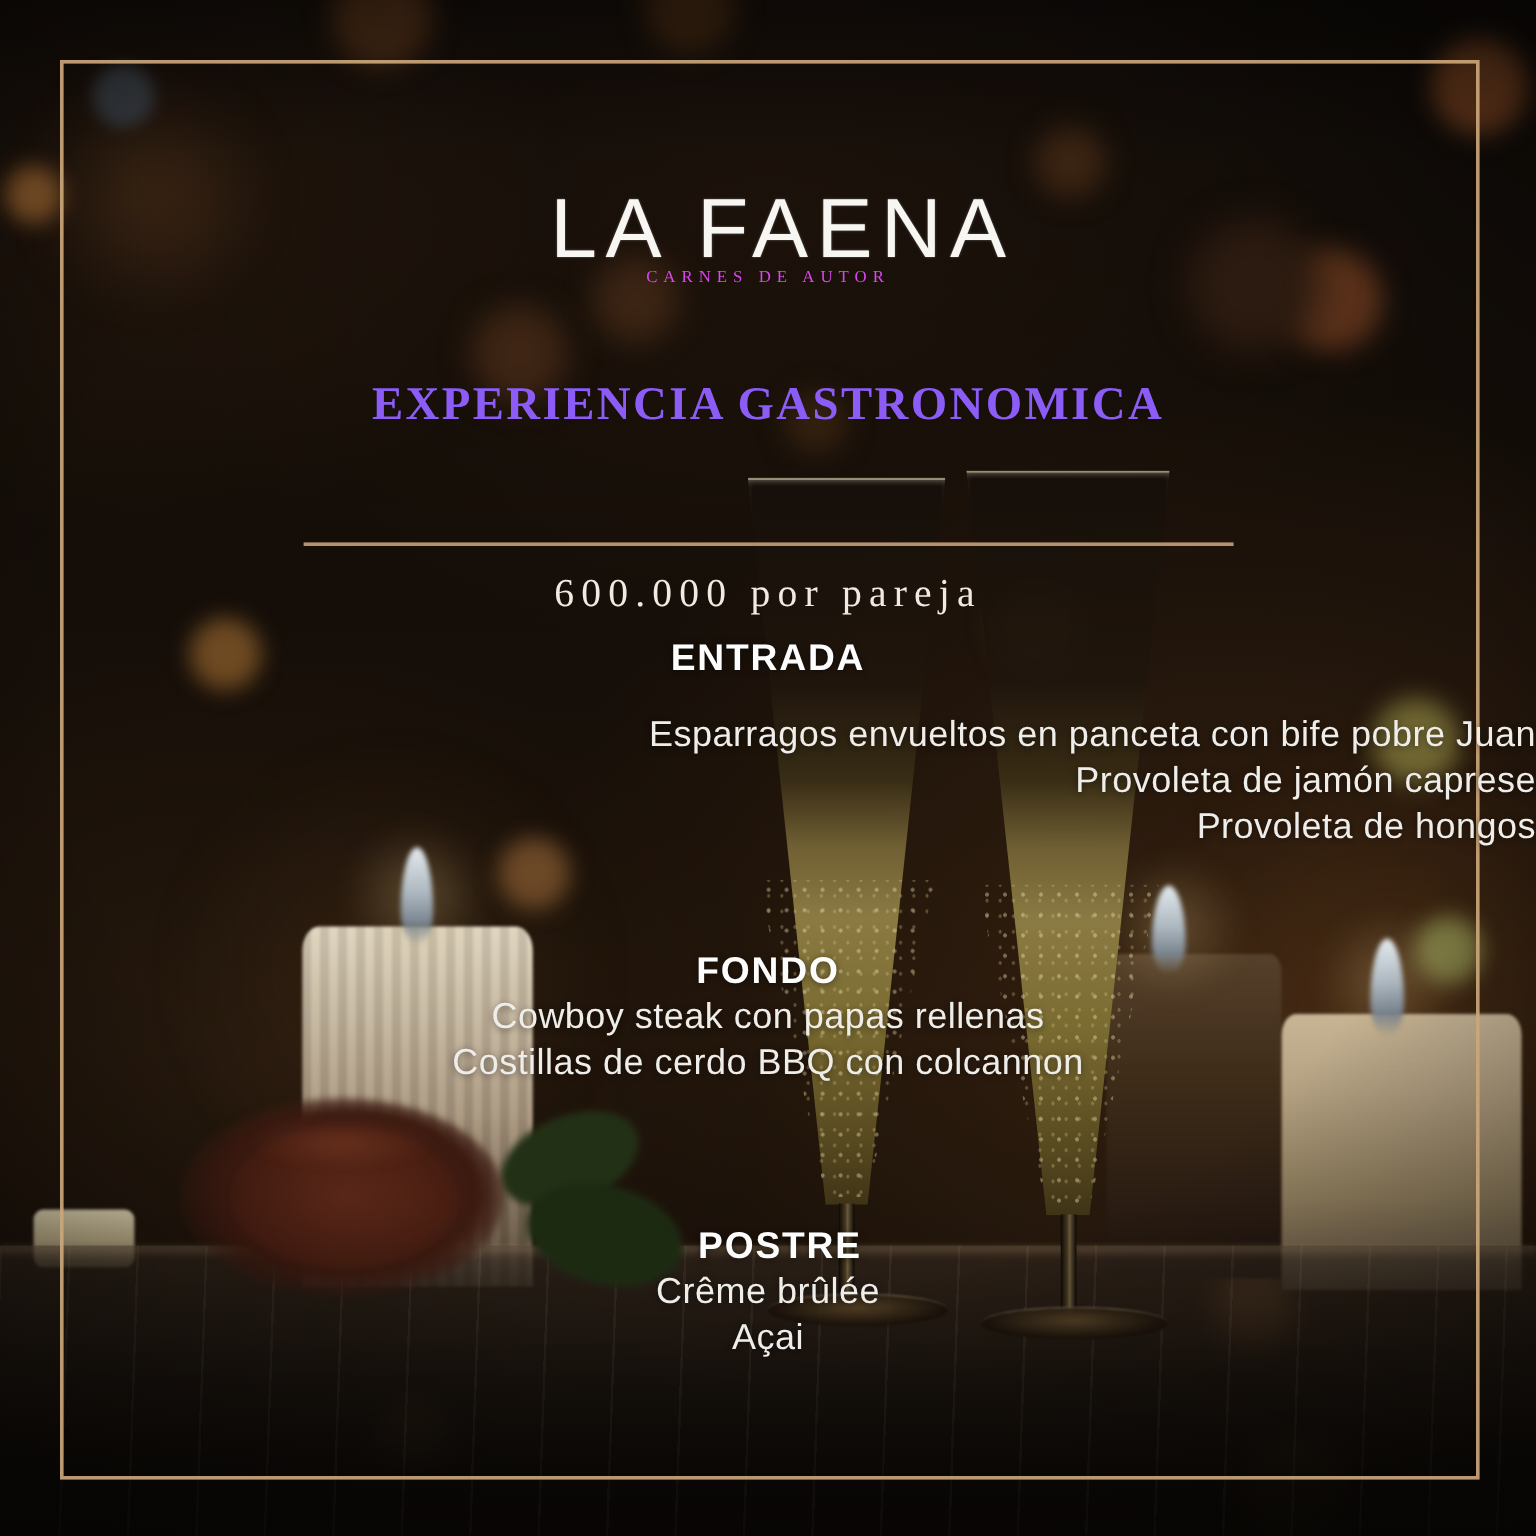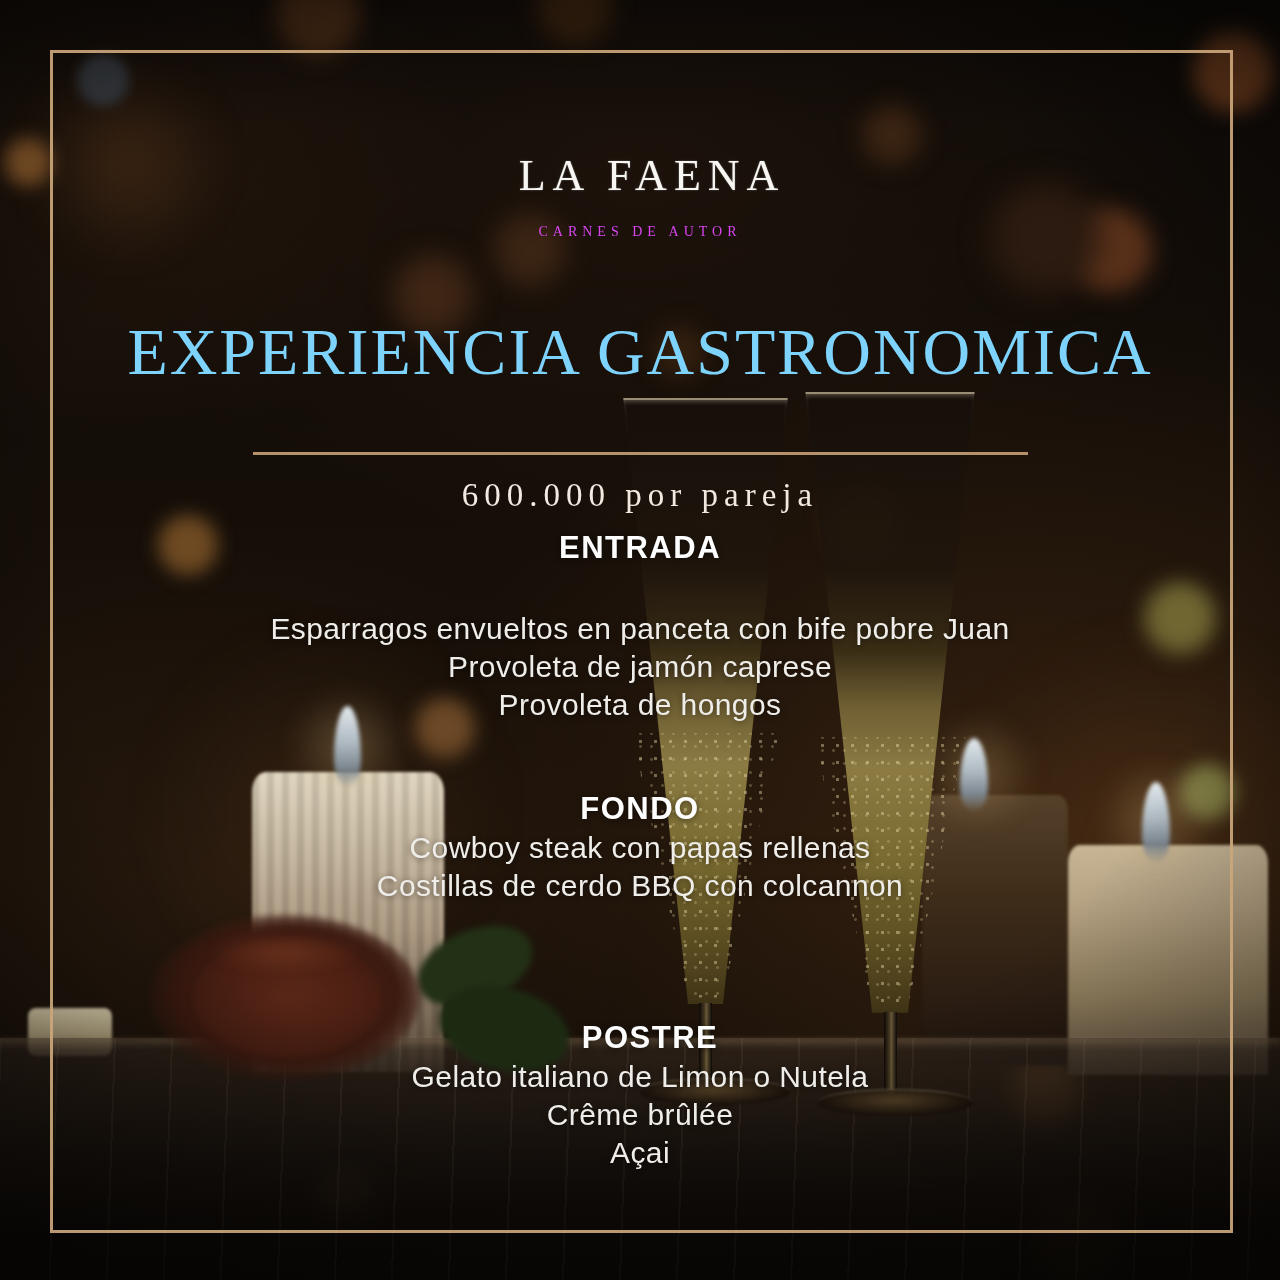--- a/index.html
+++ b/index.html
@@ -73,38 +73,38 @@
   
   .vignette { position:absolute; inset:0; z-index:6; pointer-events:none;
     background:
       radial-gradient(ellipse 1020px 920px at 50% 42%, transparent 58%, rgba(4,3,2,0.52) 96%),
       linear-gradient(180deg, rgba(0,0,0,0.32) 0px, transparent 130px),
       linear-gradient(0deg, rgba(0,0,0,0.38) 0px, transparent 170px); }
   .frame { position:absolute; left:50px; top:50px; width:1177px; height:1177px; z-index:7;
     border:3px solid rgba(203,166,122,0.92); }
   
   .txt { position:absolute; left:0; right:0; text-align:center; z-index:8; color:#f5f2ee; }
-  .brand { top:150px; font-family:Liberation Serif, serif; font-size:44px; font-weight:400;
+  .brand { top:150px; font-family:Liberation Sans, sans-serif; font-size:70px; font-weight:400;
     letter-spacing:7px; color:#f8f6f3; text-shadow:0 0 2px rgba(255,255,255,0.35);padding-left:24px; }
   .tagline { top:224px; font-family:"Liberation Serif", serif; font-size:14px; letter-spacing:5px;
     color:#d946ef; }
-  .title1 { top:314px; font-family:"Liberation Serif", serif; font-size:66px; font-weight:400;
-    letter-spacing:2px; color:#7dd3fc; }
+  .title1 { top:314px; font-family:"Liberation Serif", serif; font-size:39px; font-weight:700;
+    letter-spacing:2px; color:#8b5cf6; }
   .title2 { top:370px; font-family:"Liberation Serif", serif; font-size:45px; font-weight:500;
     letter-spacing:4px; color:#fbfaf8; }
   .divider { position:absolute; left:253px; top:452px; width:775px; height:3px; z-index:8;
     background:#b5926c; }
   .price { top:477px; font-family:"Liberation Serif", serif; font-size:33px; letter-spacing:6px;
     color:#f0eae1; }
   .heading { font-size:31px; font-weight:bold; letter-spacing:1.5px; color:#fdfdfd;
     text-shadow:0 1px 6px rgba(0,0,0,0.5); }
   .h-entrada { top:530px; } .h-fondo { top:791px;text-align:center; } .h-postre { top:1020px;padding-left:20px; }
   .items { font-size:30px; font-weight:300; line-height:38px; color:#efede9;
     letter-spacing:0.4px; text-shadow:0 1px 6px rgba(0,0,0,0.45); }
-  .i-entrada { top:610px; } .i-fondo { top:829px; } .i-postre { top:1058px; }
+  .i-entrada { top:594px;text-align:right; } .i-fondo { top:829px; } .i-postre { top:1058px; }
 </style>
 </head>
 <body>
 
 <div class="canvas">
 
   <div class="bg-base"></div>
 
   <div class="glow" style="left:25px;top:60px;width:200px;height:200px;filter:blur(20px);background:radial-gradient(circle, rgba(150,92,44,0.28), transparent 70%);"></div>
   <div class="glow" style="left:950px;top:620px;width:420px;height:470px;filter:blur(26px);background:radial-gradient(circle, rgba(160,96,42,0.22), transparent 72%);"></div>
@@ -190,18 +190,17 @@
   </div>
 
   <div class="txt heading h-fondo">FONDO</div>
   <div class="txt items i-fondo">
     <div>Cowboy steak con papas rellenas</div>
     <div>Costillas de cerdo BBQ con colcannon</div>
   </div>
 
   <div class="txt heading h-postre">POSTRE</div>
   <div class="txt items i-postre">
-    <div>Gelato italiano de Limon o Nutela</div>
     <div>Crême brûlée</div>
     <div>Açai</div>
   </div>
 
 </div>
 
 </body></html>

